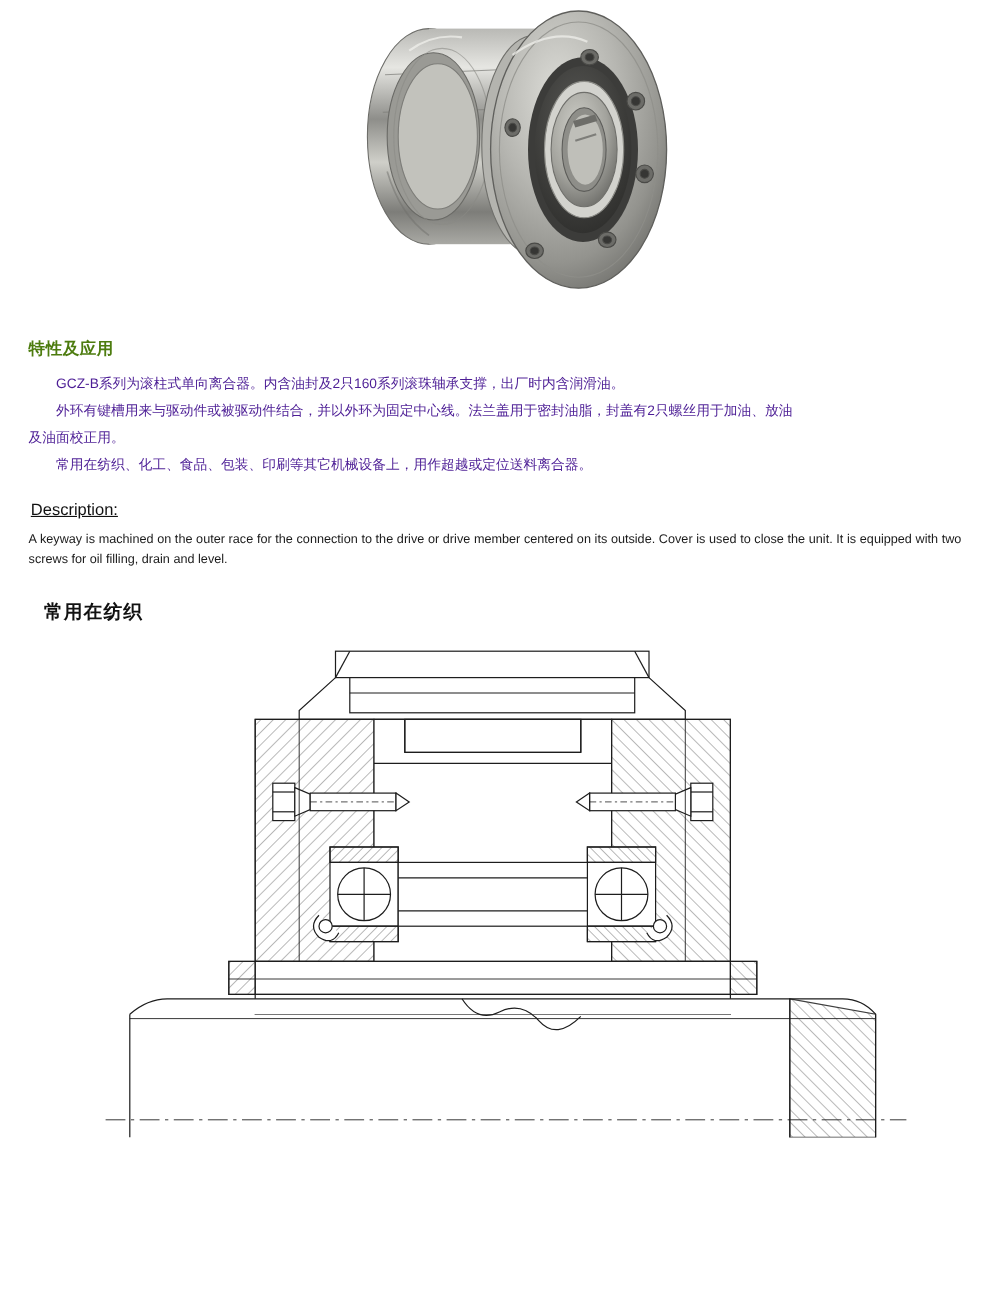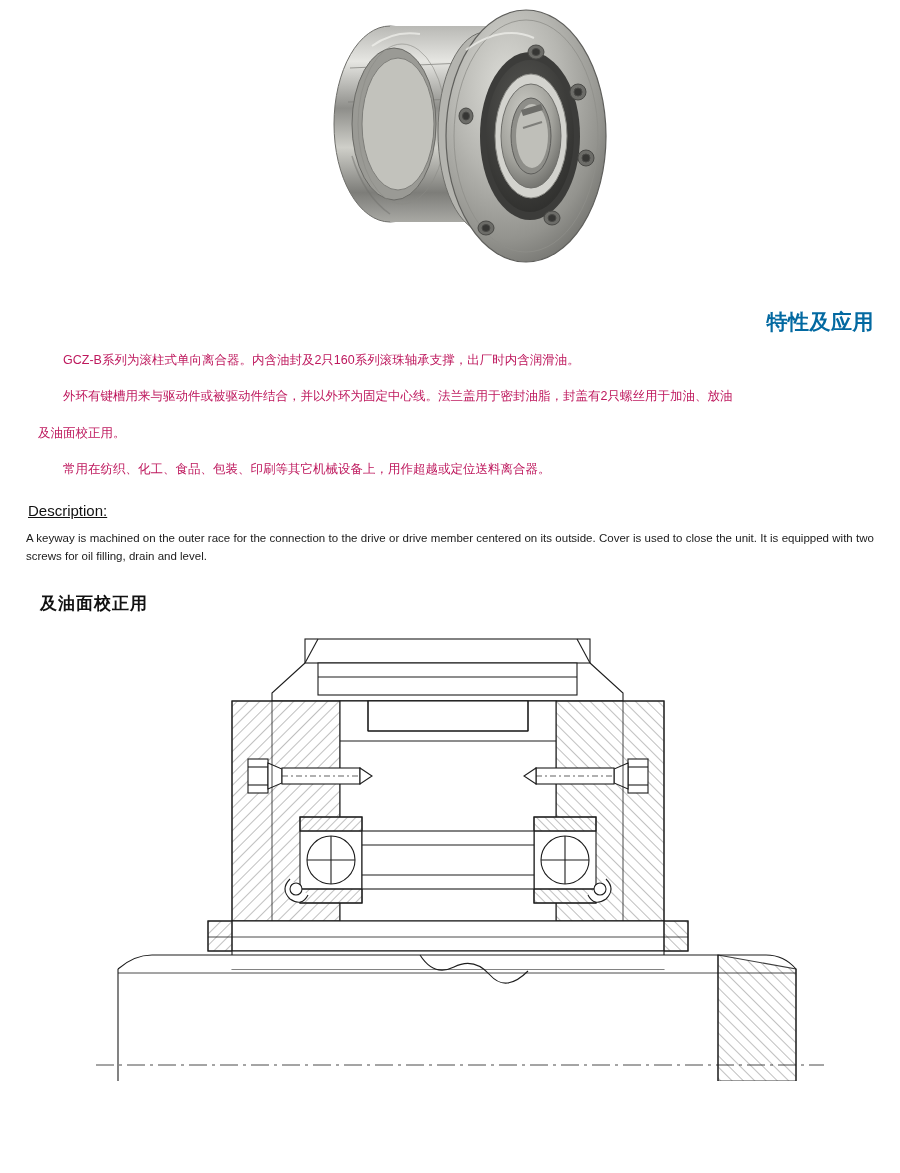--- a/index.html
+++ b/index.html
@@ -29,32 +29,31 @@
     width: 320px;
     height: 285px;
   }
   .photo svg { display: block; }
 
   
   .section {
     padding: 0 26px;
   }
   .cn-heading {
-    font-size: 21px;
+    font-size: 15px;
     font-weight: 600;
-    color: #0369a1;
+    color: #4d7c0f;
     margin: 8px 0 10px 0;
     letter-spacing: 0.5px;
-    text-align: right;
   }
   .cn-p {
     font-size: 12.5px;
     line-height: 1.95;
-    color: #be185d;
-    margin: 12px;
+    color: #4c1d95;
+    margin: 0;
     text-indent: 2em;
   }
   .cn-p.cont {
     text-indent: 0;
   }
   .desc-heading {
     font-size: 15px;
     color: #111;
     margin: 20px 0 10px 2px;
     font-weight: 400;
@@ -183,21 +182,21 @@
   <p class="cn-p">外环有键槽用来与驱动件或被驱动件结合，并以外环为固定中心线。法兰盖用于密封油脂，封盖有2只螺丝用于加油、放油</p>
   <p class="cn-p cont">及油面校正用。</p>
   <p class="cn-p">常用在纺织、化工、食品、包装、印刷等其它机械设备上，用作超越或定位送料离合器。</p>
 </div>
 
 <div class="section">
   <div class="desc-heading">Description:</div>
   <p class="en-p">A keyway is machined on the outer race for the connection to the drive or drive member centered on its outside. Cover is used to close the unit. It is equipped with two screws for oil filling, drain and level.</p>
 </div>
 
-<div class="install-heading">及油面校正用</div>
+<div class="install-heading">常用在纺织</div>
 
 <div class="drawing-wrap">
   <svg class="drawing" width="900" height="460" viewBox="0 0 900 460" xmlns="http://www.w3.org/2000/svg">
     <defs>
       <pattern id="hatchR" width="8" height="8" patternUnits="userSpaceOnUse" patternTransform="rotate(45)">
         <line x1="0" y1="0" x2="0" y2="8" stroke="#2a2a2a" stroke-width="0.7"></line>
       </pattern>
       <pattern id="hatchL" width="8" height="8" patternUnits="userSpaceOnUse" patternTransform="rotate(-45)">
         <line x1="0" y1="0" x2="0" y2="8" stroke="#2a2a2a" stroke-width="0.7"></line>
       </pattern>

